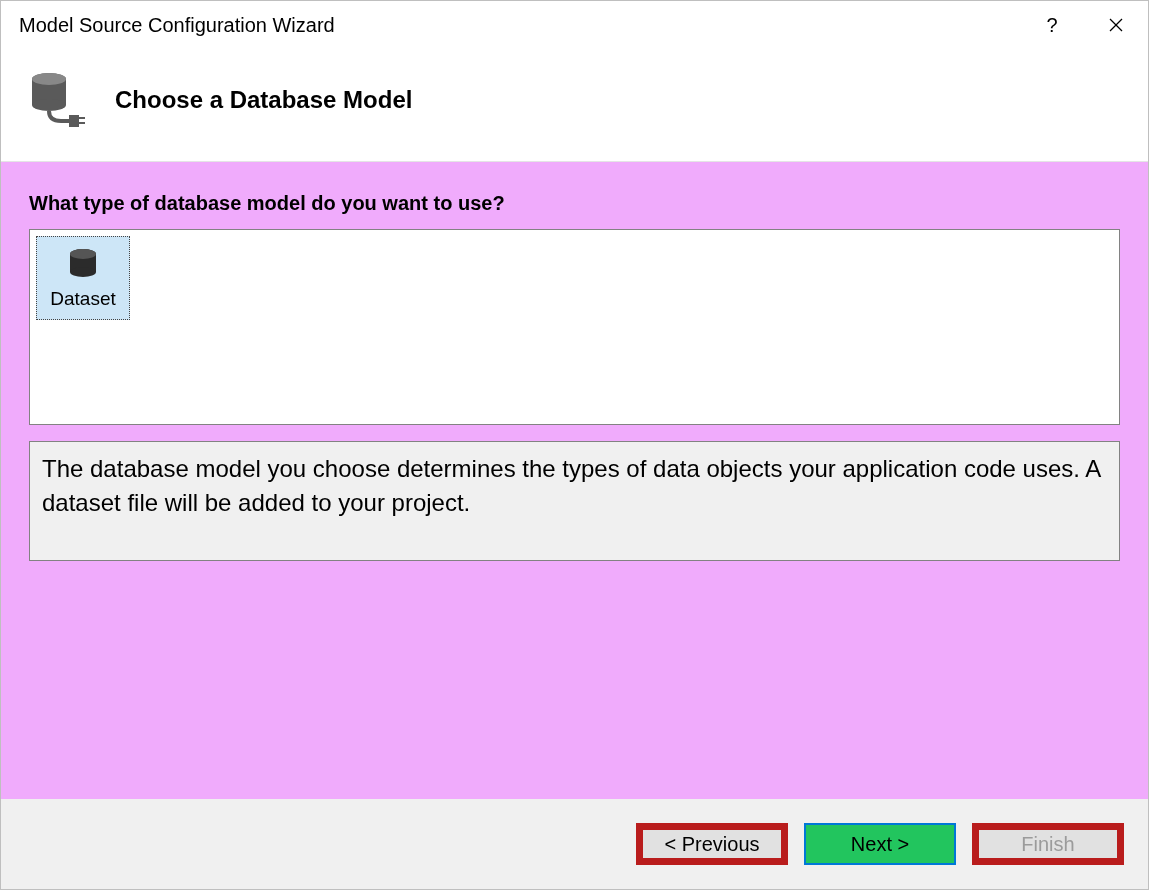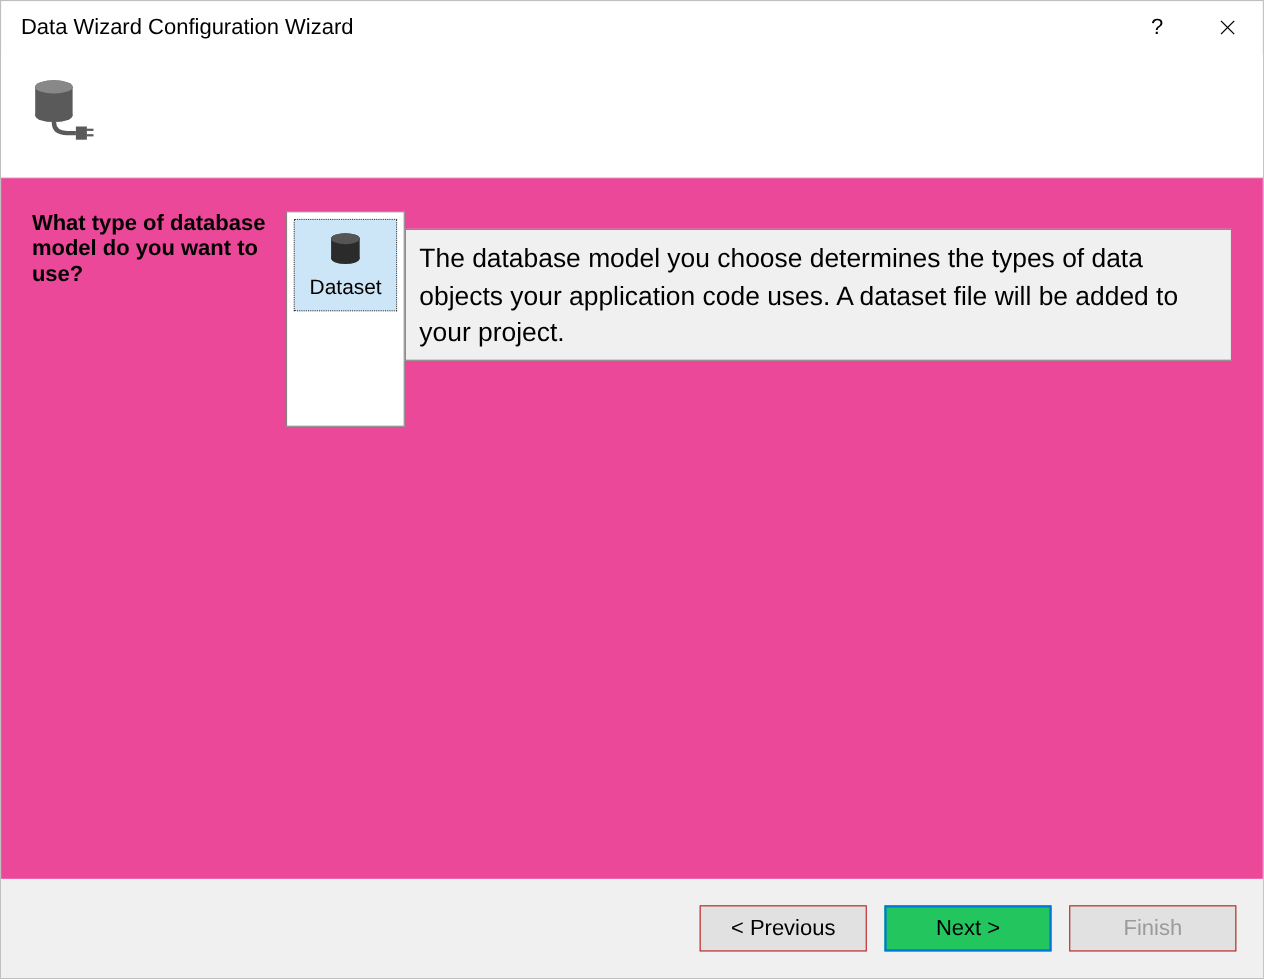--- a/index.html
+++ b/index.html
@@ -47,24 +47,24 @@
     width: 66px; height: 66px;
     display: flex; align-items: center; justify-content: center;
   }
   .header-title {
     font-size: 24px;
     font-weight: 700;
     color: #000;
   }
   .content-area {
     flex: 1;
-    background: #ec4899;
+    background: #f0abfc;
     border-top: 1px solid #e5e5e5;
     padding: 30px 28px 0 28px;
-    display: flex; flex-direction: row;
+    display: flex; flex-direction: column;
   }
   .question {
     font-size: 20px;
     font-weight: 700;
     color: #000;
     margin-bottom: 14px;
   }
   .model-box {
     background: #fff;
     border: 1px solid #828282;
@@ -101,21 +101,21 @@
     display: flex;
     align-items: center;
     justify-content: flex-end;
     padding-right: 24px;
     gap: 16px;
   }
   .btn {
     width: 152px;
     height: 42px;
     background: #e1e1e1;
-    border: 1px solid #b91c1c;
+    border: 7px solid #b91c1c;
     font-size: 20px;
     color: #000;
     display: flex; align-items: center; justify-content: center;
     cursor: pointer;
     font-family: inherit;
   }
   .btn.default {
     border: 2px solid #0078d7;
     background: #22c55e;
   }
@@ -123,21 +123,21 @@
     color: #9b9b9b;
     cursor: default;
   }
 </style>
 </head>
 <body>
 
 <div class="window">
 
   <div class="titlebar">
-    <span>Data Wizard Configuration Wizard</span>
+    <span>Model Source Configuration Wizard</span>
     <div class="titlebar-controls">
       <div class="tb-btn help">
         <span>?</span>
       </div>
       <div class="tb-btn">
         <svg width="14" height="14" viewBox="0 0 14 14">
           <line x1="1" y1="1" x2="13" y2="13" stroke="#000" stroke-width="1.2"></line>
           <line x1="13" y1="1" x2="1" y2="13" stroke="#000" stroke-width="1.2"></line>
         </svg>
       </div>
@@ -150,20 +150,21 @@
         <ellipse cx="24" cy="12" rx="17" ry="6" fill="#5a5a5a"></ellipse>
         <rect x="7" y="12" width="34" height="26" fill="#5a5a5a"></rect>
         <ellipse cx="24" cy="38" rx="17" ry="6" fill="#5a5a5a"></ellipse>
         <ellipse cx="24" cy="12" rx="17" ry="6" fill="#888"></ellipse>
         <path d="M 24 44 Q 24 54 36 54 L 44 54" stroke="#5a5a5a" stroke-width="4" fill="none"></path>
         <rect x="44" y="48" width="10" height="12" fill="#5a5a5a"></rect>
         <rect x="54" y="50" width="6" height="2" fill="#5a5a5a"></rect>
         <rect x="54" y="55" width="6" height="2" fill="#5a5a5a"></rect>
       </svg>
     </div>
+    <div class="header-title">Choose a Database Model</div>
   </div>
 
   <div class="content-area">
     <div class="question">What type of database model do you want to use?</div>
 
     <div class="model-box">
       <div class="model-item">
         <svg width="36" height="36" viewBox="0 0 36 36">
           <ellipse cx="18" cy="8" rx="13" ry="5" fill="#2b2b2b"></ellipse>
           <rect x="5" y="8" width="26" height="18" fill="#2b2b2b"></rect>

